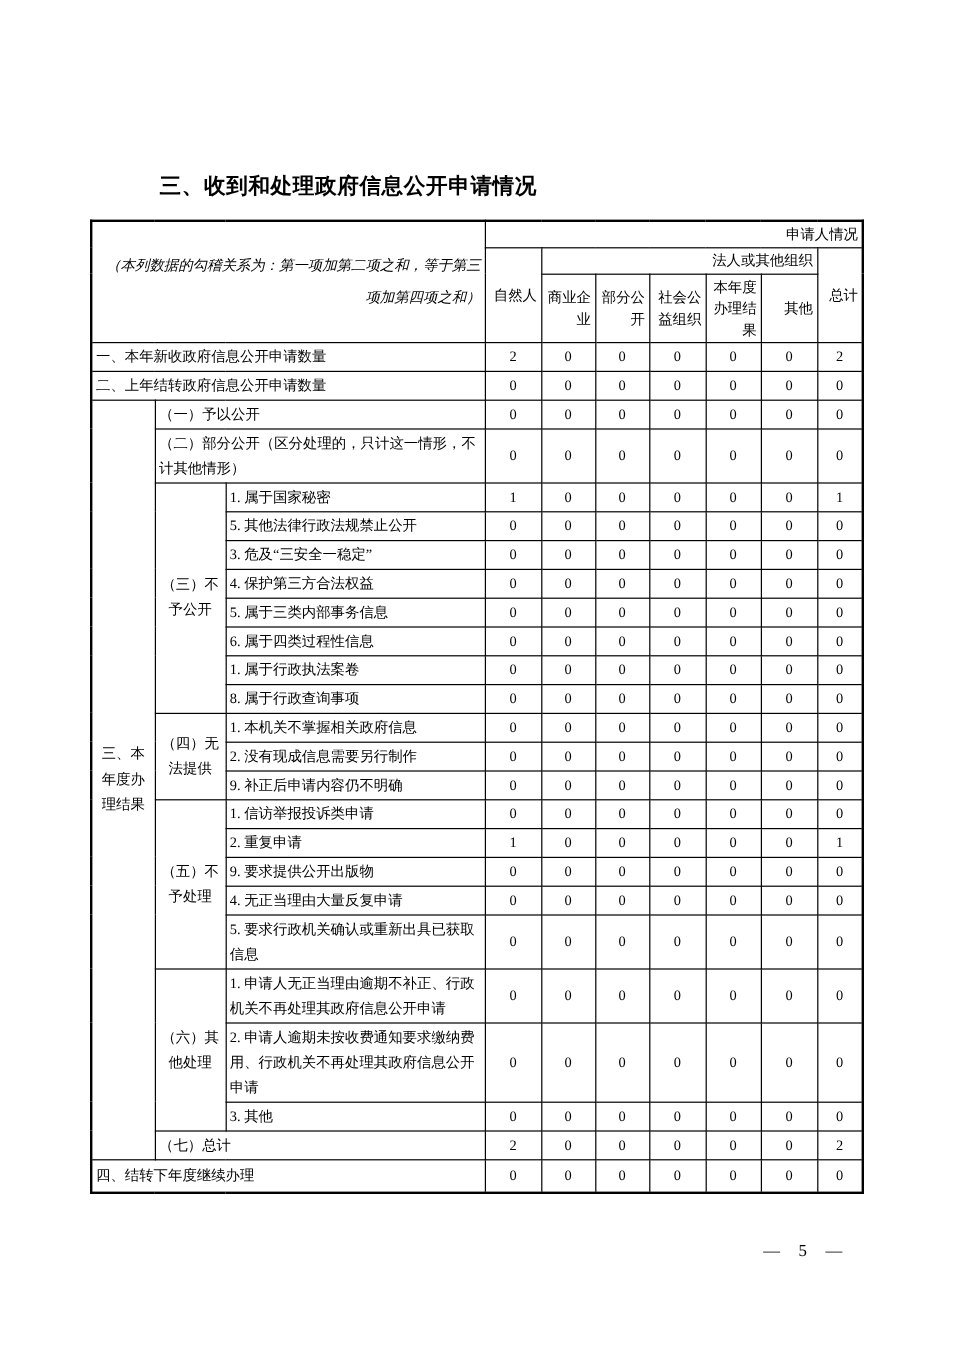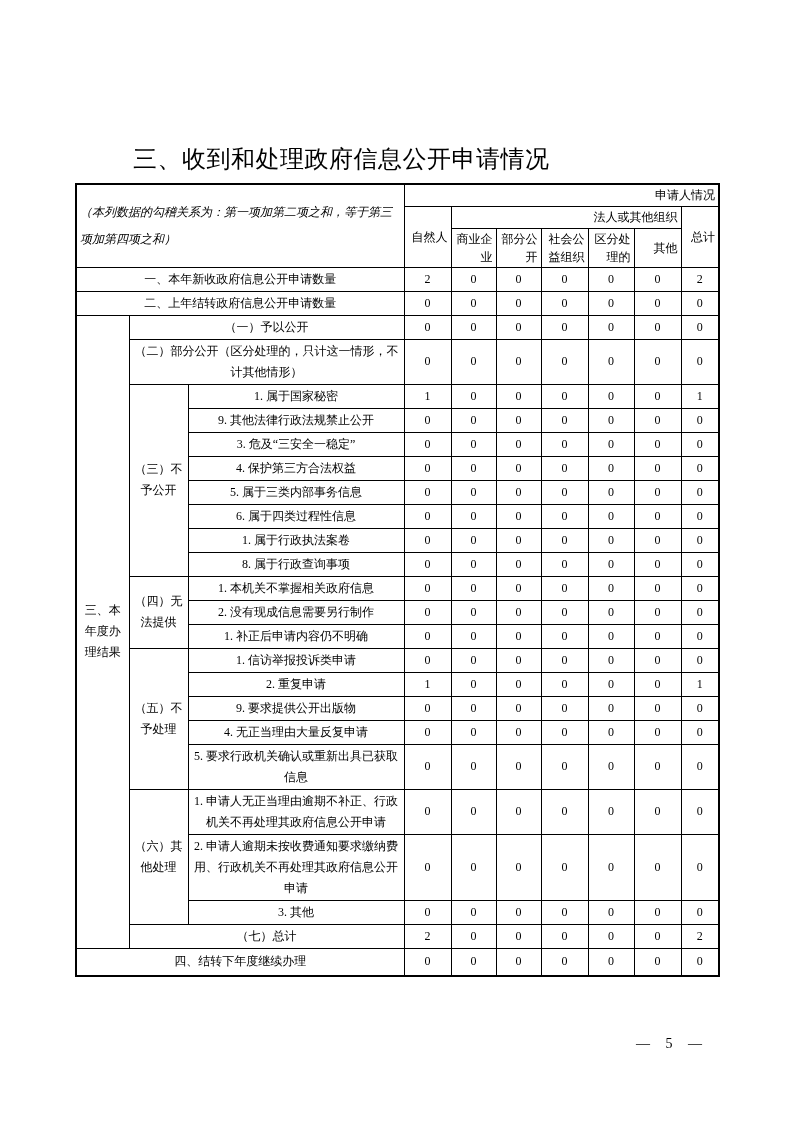--- a/index.html
+++ b/index.html
@@ -5,21 +5,21 @@
   * { margin:0; padding:0; box-sizing:border-box; }
   html, body { background:#ffffff; }
   body {
     width:794px; height:1122px; position:relative;
     font-family:"Liberation Serif","DejaVu Serif",serif;
     color:#000;
   }
   .title {
     position:absolute; left:133px; top:143px;
     font-family:"Liberation Sans","DejaVu Sans",sans-serif;
-    font-weight:400; font-size:24px; letter-spacing:0.5px;
+    font-weight:700; font-size:18px; letter-spacing:0.5px;
     white-space:nowrap;
   }
   table.report {
     position:absolute; left:75px; top:183px; width:643px;
     border-collapse:collapse; table-layout:fixed;
     border:2px solid #000;
   }
   .report td {
     border:1px solid #000;
     font-size:12px;
@@ -27,22 +27,23 @@
     padding:1px 3px;
     overflow:hidden;
   }
   .report tr { height:22px; }
   .hdr { text-align:right; line-height:1.5; padding:1px 2px; }
   .note {
     font-style:italic;
     line-height:2.25;
     padding:4px 8px 4px 10px;
     font-size:12px;
-  }
-  .lbl { text-align:center; padding:2px 4px 2px 6px; line-height:1.75; }
+    text-align:right;
+  }
+  .lbl { text-align:left; padding:2px 4px 2px 6px; line-height:1.75; }
   .grp { text-align:center; padding:2px 2px 2px 5px; line-height:1.75; }
   .num { text-align:center; font-size:13px; }
   tr.tall { height:28px; }
   .pagenum {
     position:absolute; left:0; top:1036px; width:702px;
     text-align:right; font-size:14px; word-spacing:12px;
   }
 </style>
 </head>
 <body>
@@ -69,21 +70,21 @@
     </tr>
     <tr>
       <td class="hdr" rowspan="2">自然人</td>
       <td class="hdr" colspan="5">法人或其他组织</td>
       <td class="hdr" rowspan="2">总计</td>
     </tr>
     <tr>
       <td class="hdr">商业企业</td>
       <td class="hdr">部分公开</td>
       <td class="hdr">社会公益组织</td>
-      <td class="hdr">区分处理的</td>
+      <td class="hdr">本年度办理结果</td>
       <td class="hdr">其他</td>
     </tr>
 
     <tr>
       <td class="lbl" colspan="3">一、本年新收政府信息公开申请数量</td>
     <td class="num">2</td>
         <td class="num">0</td>
         <td class="num">0</td>
         <td class="num">0</td>
         <td class="num">0</td>
@@ -126,21 +127,21 @@
       <td class="lbl">1. 属于国家秘密</td>
     <td class="num">1</td>
         <td class="num">0</td>
         <td class="num">0</td>
         <td class="num">0</td>
         <td class="num">0</td>
         <td class="num">0</td>
         <td class="num">1</td>
       </tr>
     <tr>
-      <td class="lbl">9. 其他法律行政法规禁止公开</td>
+      <td class="lbl">5. 其他法律行政法规禁止公开</td>
     <td class="num">0</td>
         <td class="num">0</td>
         <td class="num">0</td>
         <td class="num">0</td>
         <td class="num">0</td>
         <td class="num">0</td>
         <td class="num">0</td>
       </tr>
     <tr>
       <td class="lbl">3. 危及“三安全一稳定”</td>
@@ -217,21 +218,21 @@
       <td class="lbl">2. 没有现成信息需要另行制作</td>
     <td class="num">0</td>
         <td class="num">0</td>
         <td class="num">0</td>
         <td class="num">0</td>
         <td class="num">0</td>
         <td class="num">0</td>
         <td class="num">0</td>
       </tr>
     <tr>
-      <td class="lbl">1. 补正后申请内容仍不明确</td>
+      <td class="lbl">9. 补正后申请内容仍不明确</td>
     <td class="num">0</td>
         <td class="num">0</td>
         <td class="num">0</td>
         <td class="num">0</td>
         <td class="num">0</td>
         <td class="num">0</td>
         <td class="num">0</td>
       </tr>
     <tr>
       <td class="grp" rowspan="5">（五）不予处理</td>

